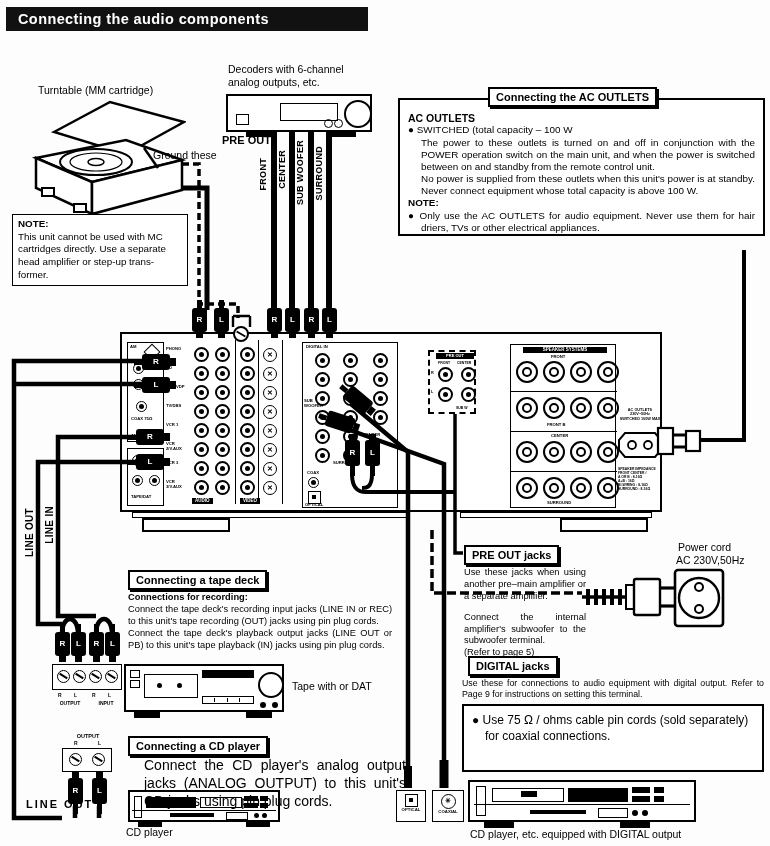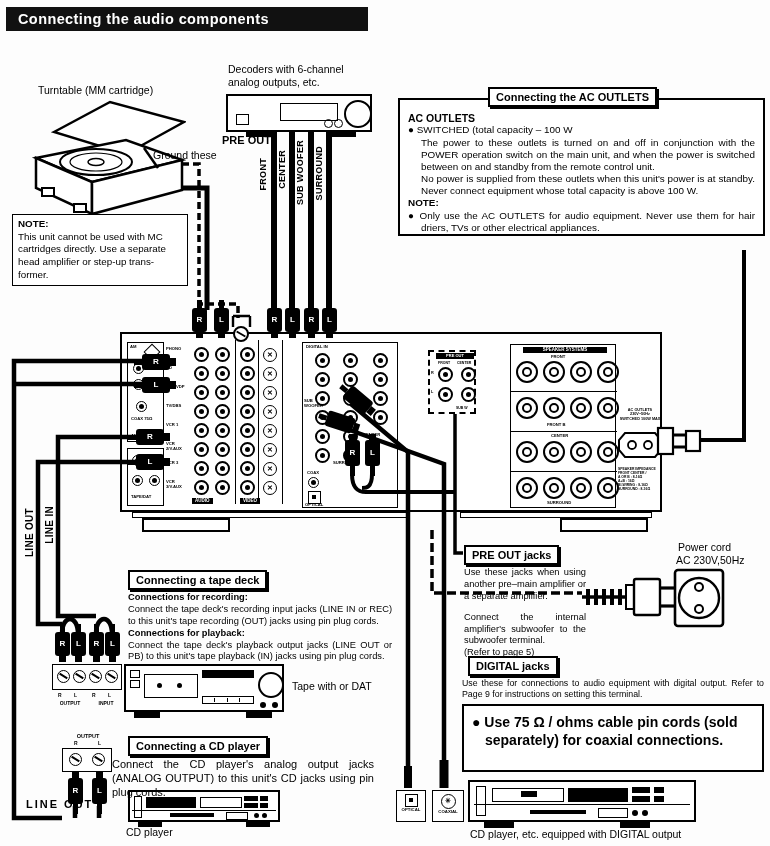--- a/index.html
+++ b/index.html
@@ -398,21 +398,20 @@
   <div class="m5" style="left:74px;top:693px;z-index:6;">L</div>
   <div class="m5" style="left:92px;top:693px;z-index:6;">R</div>
   <div class="m5" style="left:108px;top:693px;z-index:6;">L</div>
   <div class="m5" style="left:50px;top:701px;width:40px;text-align:center;z-index:6;">OUTPUT</div>
   <div class="m5" style="left:88px;top:701px;width:36px;text-align:center;z-index:6;">INPUT</div>
 
   <div class="ct" style="left:128px;top:570px;">Connecting a tape deck</div>
   <div class="bt" style="left:128px;top:592px;width:264px;font-size:9.3px;">
     <p style="font-weight:bold;">Connections for recording:</p>
     <p>Connect the tape deck's recording input jacks (LINE IN or REC) to this unit's tape recording (OUT) jacks using pin plug cords.</p>
-    <p style="font-weight:bold;">Connections for playback:</p>
     <p>Connect the tape deck's playback output jacks (LINE OUT or PB) to this unit's tape playback (IN) jacks using pin plug cords.</p>
   </div>
   <div class="dev" style="left:124px;top:664px;width:160px;height:48px;">
     <div class="abs" style="left:4px;top:4px;width:8px;height:6px;border:1.2px solid #000;"></div>
     <div class="abs" style="left:4px;top:14px;width:8px;height:6px;border:1.2px solid #000;"></div>
     <div class="abs" style="left:18px;top:8px;width:52px;height:22px;border:1.8px solid #000;">
       <div class="abs" style="left:12px;top:8px;width:5px;height:5px;border-radius:50%;background:#000;"></div>
       <div class="abs" style="left:32px;top:8px;width:5px;height:5px;border-radius:50%;background:#000;"></div>
     </div>
     <div class="abs" style="left:76px;top:4px;width:52px;height:8px;background:#000;"></div>
@@ -437,21 +436,21 @@
     <div class="prow" style="left:6px;top:4px;gap:10px;">
         <div class="screw"></div>
         <div class="screw"></div>
       </div>
   </div>
   <div class="plug-up" style="left:68px;top:778px;">R</div>
   <div class="plug-up" style="left:92px;top:778px;">L</div>
   <div class="lblb" style="left:26px;top:798px;font-size:11px;letter-spacing:2px;">LINE OUT</div>
 
   <div class="ct" style="left:128px;top:736px;">Connecting a CD player</div>
-  <div class="bt" style="left:112px;top:757px;width:262px;font-size:11px;">Connect the CD player's analog output jacks (ANALOG OUTPUT) to this unit's CD jacks using pin plug cords.</div>
+  <div class="bt" style="left:144px;top:757px;width:262px;font-size:14px;">Connect the CD player's analog output jacks (ANALOG OUTPUT) to this unit's CD jacks using pin plug cords.</div>
   <div class="dev" style="left:128px;top:790px;width:152px;height:32px;">
     <div class="abs" style="left:4px;top:4px;width:6px;height:20px;border:1.2px solid #000;"></div>
     <div class="abs" style="left:16px;top:5px;width:48px;height:9px;border:1.5px solid #000;background:#000;"></div>
     <div class="abs" style="left:70px;top:5px;width:40px;height:9px;border:1.5px solid #000;"></div>
     <div class="abs" style="left:114px;top:4px;width:14px;height:5px;background:#000;"></div>
     <div class="abs" style="left:130px;top:4px;width:8px;height:5px;background:#000;"></div>
     <div class="abs" style="left:114px;top:11px;width:14px;height:5px;background:#000;"></div>
     <div class="abs" style="left:130px;top:11px;width:8px;height:5px;background:#000;"></div>
     <div class="abs" style="left:2px;top:18px;width:144px;border-top:1.5px solid #000;"></div>
     <div class="abs" style="left:40px;top:21px;width:44px;height:4px;background:#000;"></div>
@@ -485,21 +484,21 @@
     <line x1="78" y1="38" x2="93" y2="38" stroke="#000" stroke-width="3.2"></line>
     <rect x="93" y="2" width="48" height="56" rx="3" fill="#fff" stroke="#000" stroke-width="2.6"></rect>
     <circle cx="117" cy="30" r="20" fill="#fff" stroke="#000" stroke-width="2.4"></circle>
     <circle cx="117" cy="19" r="4" fill="#fff" stroke="#000" stroke-width="2"></circle>
     <circle cx="117" cy="41" r="4" fill="#fff" stroke="#000" stroke-width="2"></circle>
   </svg>
 
   <div class="ct" style="left:468px;top:656px;">DIGITAL jacks</div>
   <div class="bt" style="left:462px;top:678px;width:302px;font-size:8.8px;">Use these for connections to audio equipment with digital output. Refer to Page 9 for instructions on setting this terminal.</div>
   <div class="abs" style="left:462px;top:704px;width:302px;height:68px;border:2px solid #000;background:#fff;z-index:6;box-sizing:border-box;padding:7px 8px;">
-    <p class="bl" style="font-size:14px;line-height:1.3;font-weight:bold;"><span>●</span> <span>Use 75 Ω / ohms cable pin cords (sold separately) for coaxial connections.</span></p>
+    <p class="bl" style="font-size:12px;line-height:1.3;"><span>●</span> <span>Use 75 Ω / ohms cable pin cords (sold separately) for coaxial connections.</span></p>
   </div>
 
   <div class="abs" style="left:396px;top:790px;width:30px;height:32px;background:#fff;border:1.8px solid #000;z-index:4;box-sizing:border-box;text-align:center;">
     <div style="width:11px;height:11px;border:1.5px solid #000;margin:3px auto 0;position:relative;">
       <div style="position:absolute;left:3px;top:3px;width:4px;height:4px;background:#000;"></div>
     </div>
     <div style="font:bold 4.3px/1.6 'Liberation Sans',sans-serif;">OPTICAL</div>
   </div>
   <div class="abs" style="left:432px;top:790px;width:32px;height:32px;background:#fff;border:1.8px solid #000;z-index:4;box-sizing:border-box;text-align:center;">
     <div style="width:13px;height:13px;border:1.5px solid #000;border-radius:50%;margin:3px auto 0;font:bold 7px/11px 'Liberation Sans',sans-serif;">✳</div>

